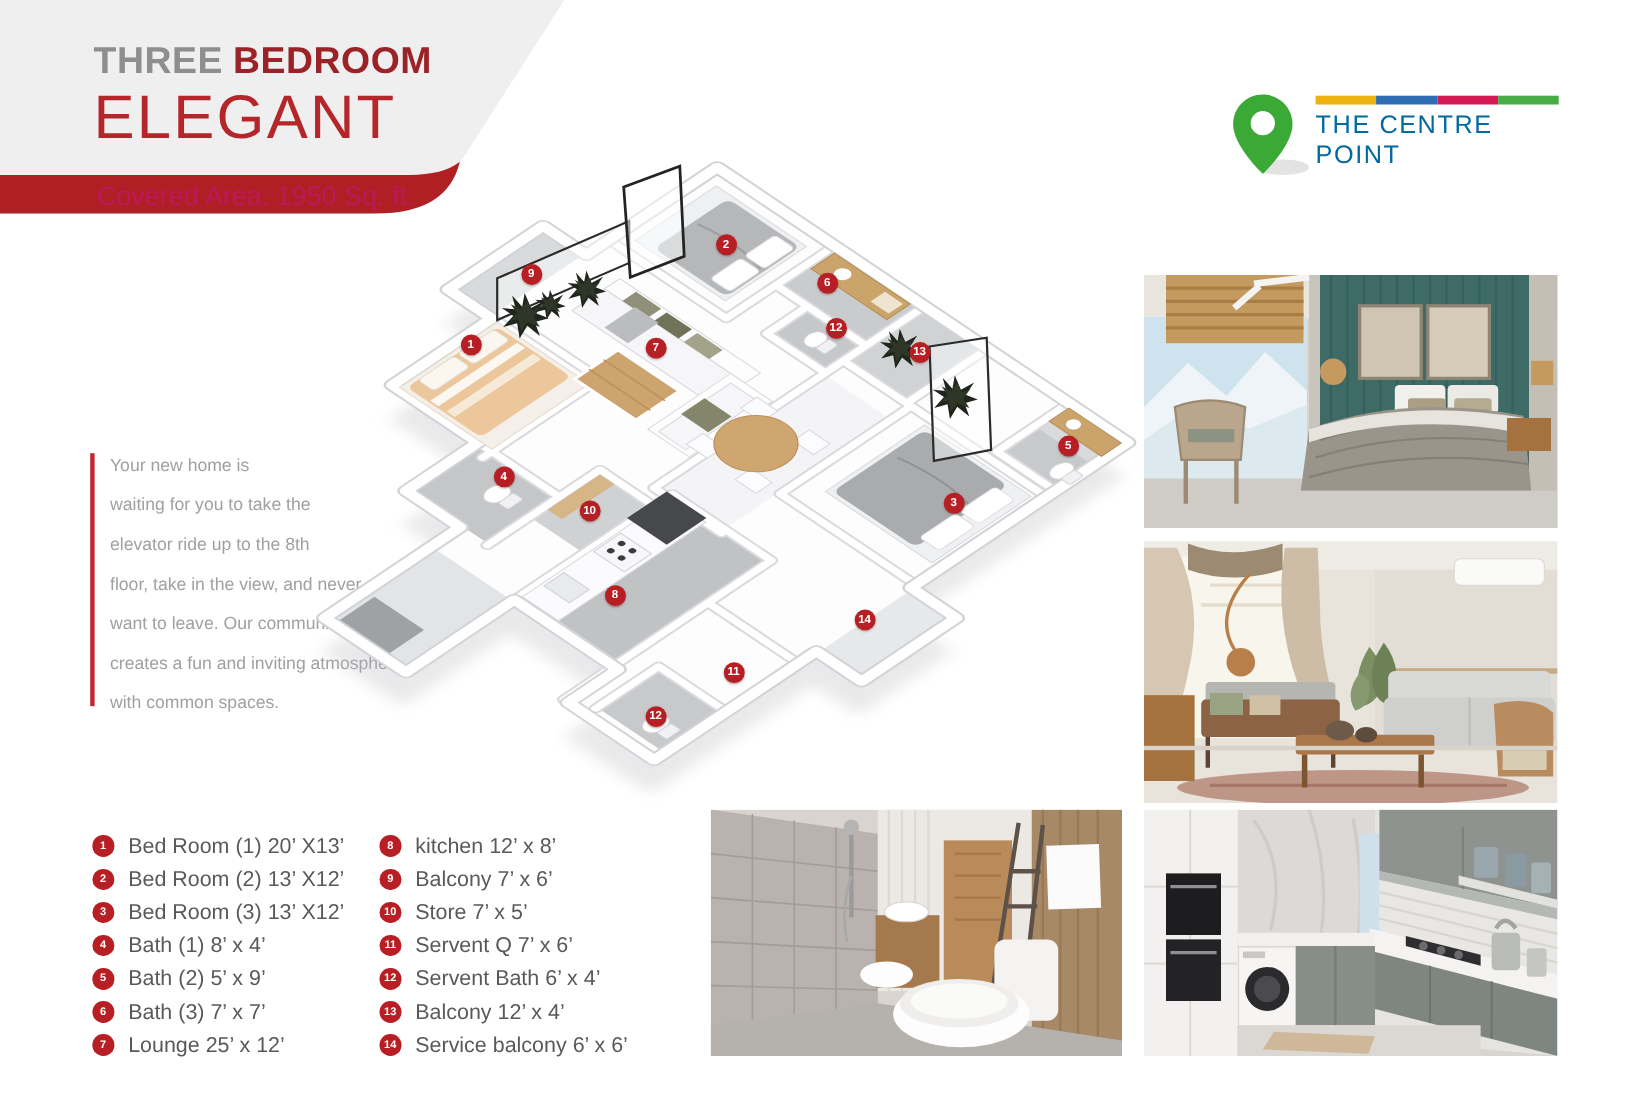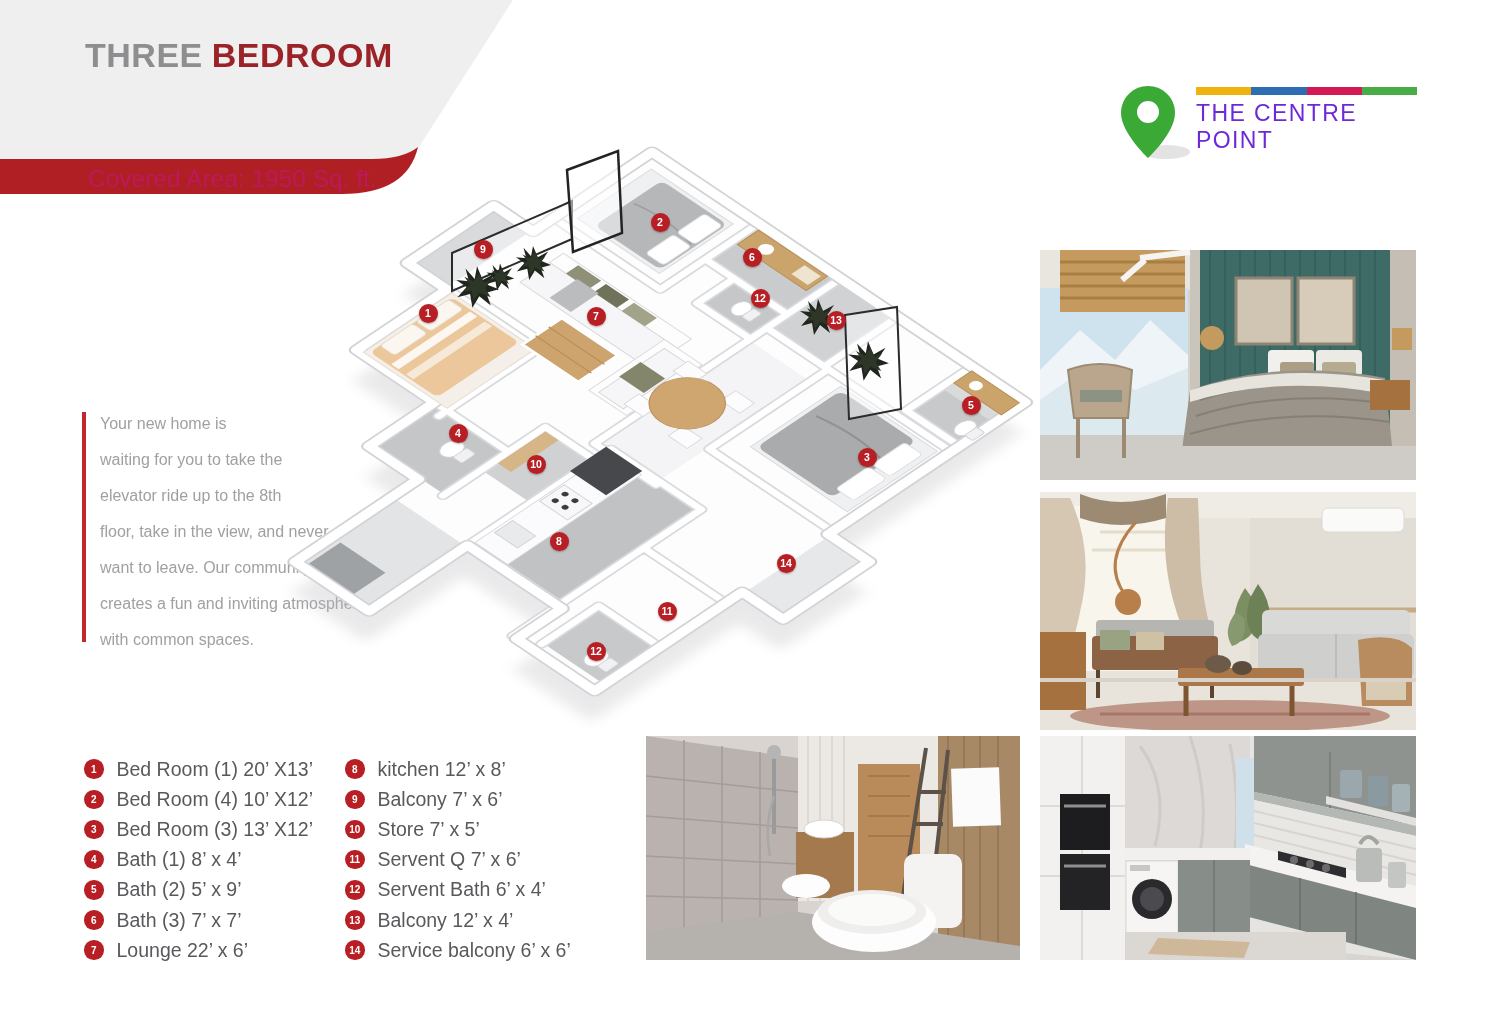--- a/index.html
+++ b/index.html
@@ -13,21 +13,21 @@
   #title-line1{font-size:34px;letter-spacing:.5px;}
   #title-part1{color:#8e8e90;font-weight:700;}
   #title-part2{color:#9b2328;font-weight:600;margin-left:9px;}
   #title-line2{font-size:56px;font-weight:300;color:#b5262b;letter-spacing:2px;margin-top:6px;}
   #banner-text{left:88px;top:165px;font-size:24.5px;color:#be185d;font-weight:400;}
 
   
   #logo{left:1118px;top:84px;width:300px;height:80px;}
   #logo-bar{position:absolute;left:78px;top:3px;width:221px;height:7.5px;display:flex;}
   #logo-bar div{flex:1;}
-  #logo-line1{position:absolute;left:78px;top:16px;font-size:23px;letter-spacing:1.4px;color:#6d28d9;font-weight:400;}
+  #logo-line1{position:absolute;left:78px;top:16px;font-size:23px;letter-spacing:1.4px;color:#0369a1;font-weight:400;}
   #logo-line2{position:absolute;left:78px;top:41px;font-size:28.5px;letter-spacing:9px;color:#4aa746;font-weight:500;}
 
   
   #intro-rule{left:82px;top:412px;width:3.5px;height:230px;background:#c1272d;}
   #intro-text{left:100px;top:406px;width:360px;font-size:16px;line-height:36px;
               color:#9fa0a3;font-weight:300;white-space:pre-line;}
 
   
   .legend-col{top:754px;}
   #legend-col1{left:84px;}
@@ -53,20 +53,21 @@
 
   <svg id="header-shape" class="abs" width="540" height="210" viewBox="0 0 540 210">
     <path d="M0,0 H513 L417,150 Q404,159 382,159 H0 Z" fill="#efeff0"></path>
     <path d="M0,159 H372 Q403,159 418,147 Q407,194 342,194 H0 Z" fill="#b01f24"></path>
   </svg>
 
   <div id="title-block" class="abs">
     <div id="title-line1">
       <span id="title-part1">THREE</span><span id="title-part2">BEDROOM</span>
     </div>
+    <div id="title-line2">ELEGANT</div>
   </div>
   <div id="banner-text" class="abs">Covered Area: 1950 Sq. ft.</div>
 
   <div id="logo" class="abs">
     <svg width="76" height="80" viewBox="0 0 76 80" class="abs" style="left:0;top:0;">
       <ellipse cx="48" cy="68" rx="24" ry="7" fill="#cccccc" opacity="0.55"></ellipse>
       <path d="M30,2 C15,2 3,14 3,29 c0,20 27,45 27,45 s27,-25 27,-45 C57,14 45,2 30,2 Z" fill="#3aa935"></path>
       <circle cx="30" cy="28" r="11" fill="#ffffff"></circle>
     </svg>
     <div id="logo-bar">
@@ -233,41 +234,41 @@
       <div class="marker" style="left: 776.5px; top: 553.5px;">14</div>
     </div>
 
   <div id="legend-col1" class="abs legend-col">
       <div class="legend-row">
         <span class="legend-num">1</span>
         <span class="legend-label">Bed Room (1) 20’ X13’</span>
       </div>
       <div class="legend-row">
         <span class="legend-num">2</span>
-        <span class="legend-label">Bed Room (4) 10’ X12’</span>
+        <span class="legend-label">Bed Room (2) 13’ X12’</span>
       </div>
       <div class="legend-row">
         <span class="legend-num">3</span>
         <span class="legend-label">Bed Room (3) 13’ X12’</span>
       </div>
       <div class="legend-row">
         <span class="legend-num">4</span>
         <span class="legend-label">Bath (1) 8’ x 4’</span>
       </div>
       <div class="legend-row">
         <span class="legend-num">5</span>
         <span class="legend-label">Bath (2) 5’ x 9’</span>
       </div>
       <div class="legend-row">
         <span class="legend-num">6</span>
         <span class="legend-label">Bath (3) 7’ x 7’</span>
       </div>
       <div class="legend-row">
         <span class="legend-num">7</span>
-        <span class="legend-label">Lounge 22’ x 6’</span>
+        <span class="legend-label">Lounge 25’ x 12’</span>
       </div>
     </div>
   <div id="legend-col2" class="abs legend-col">
       <div class="legend-row">
         <span class="legend-num">8</span>
         <span class="legend-label">kitchen 12’ x 8’</span>
       </div>
       <div class="legend-row">
         <span class="legend-num">9</span>
         <span class="legend-label">Balcony 7’ x 6’</span>

